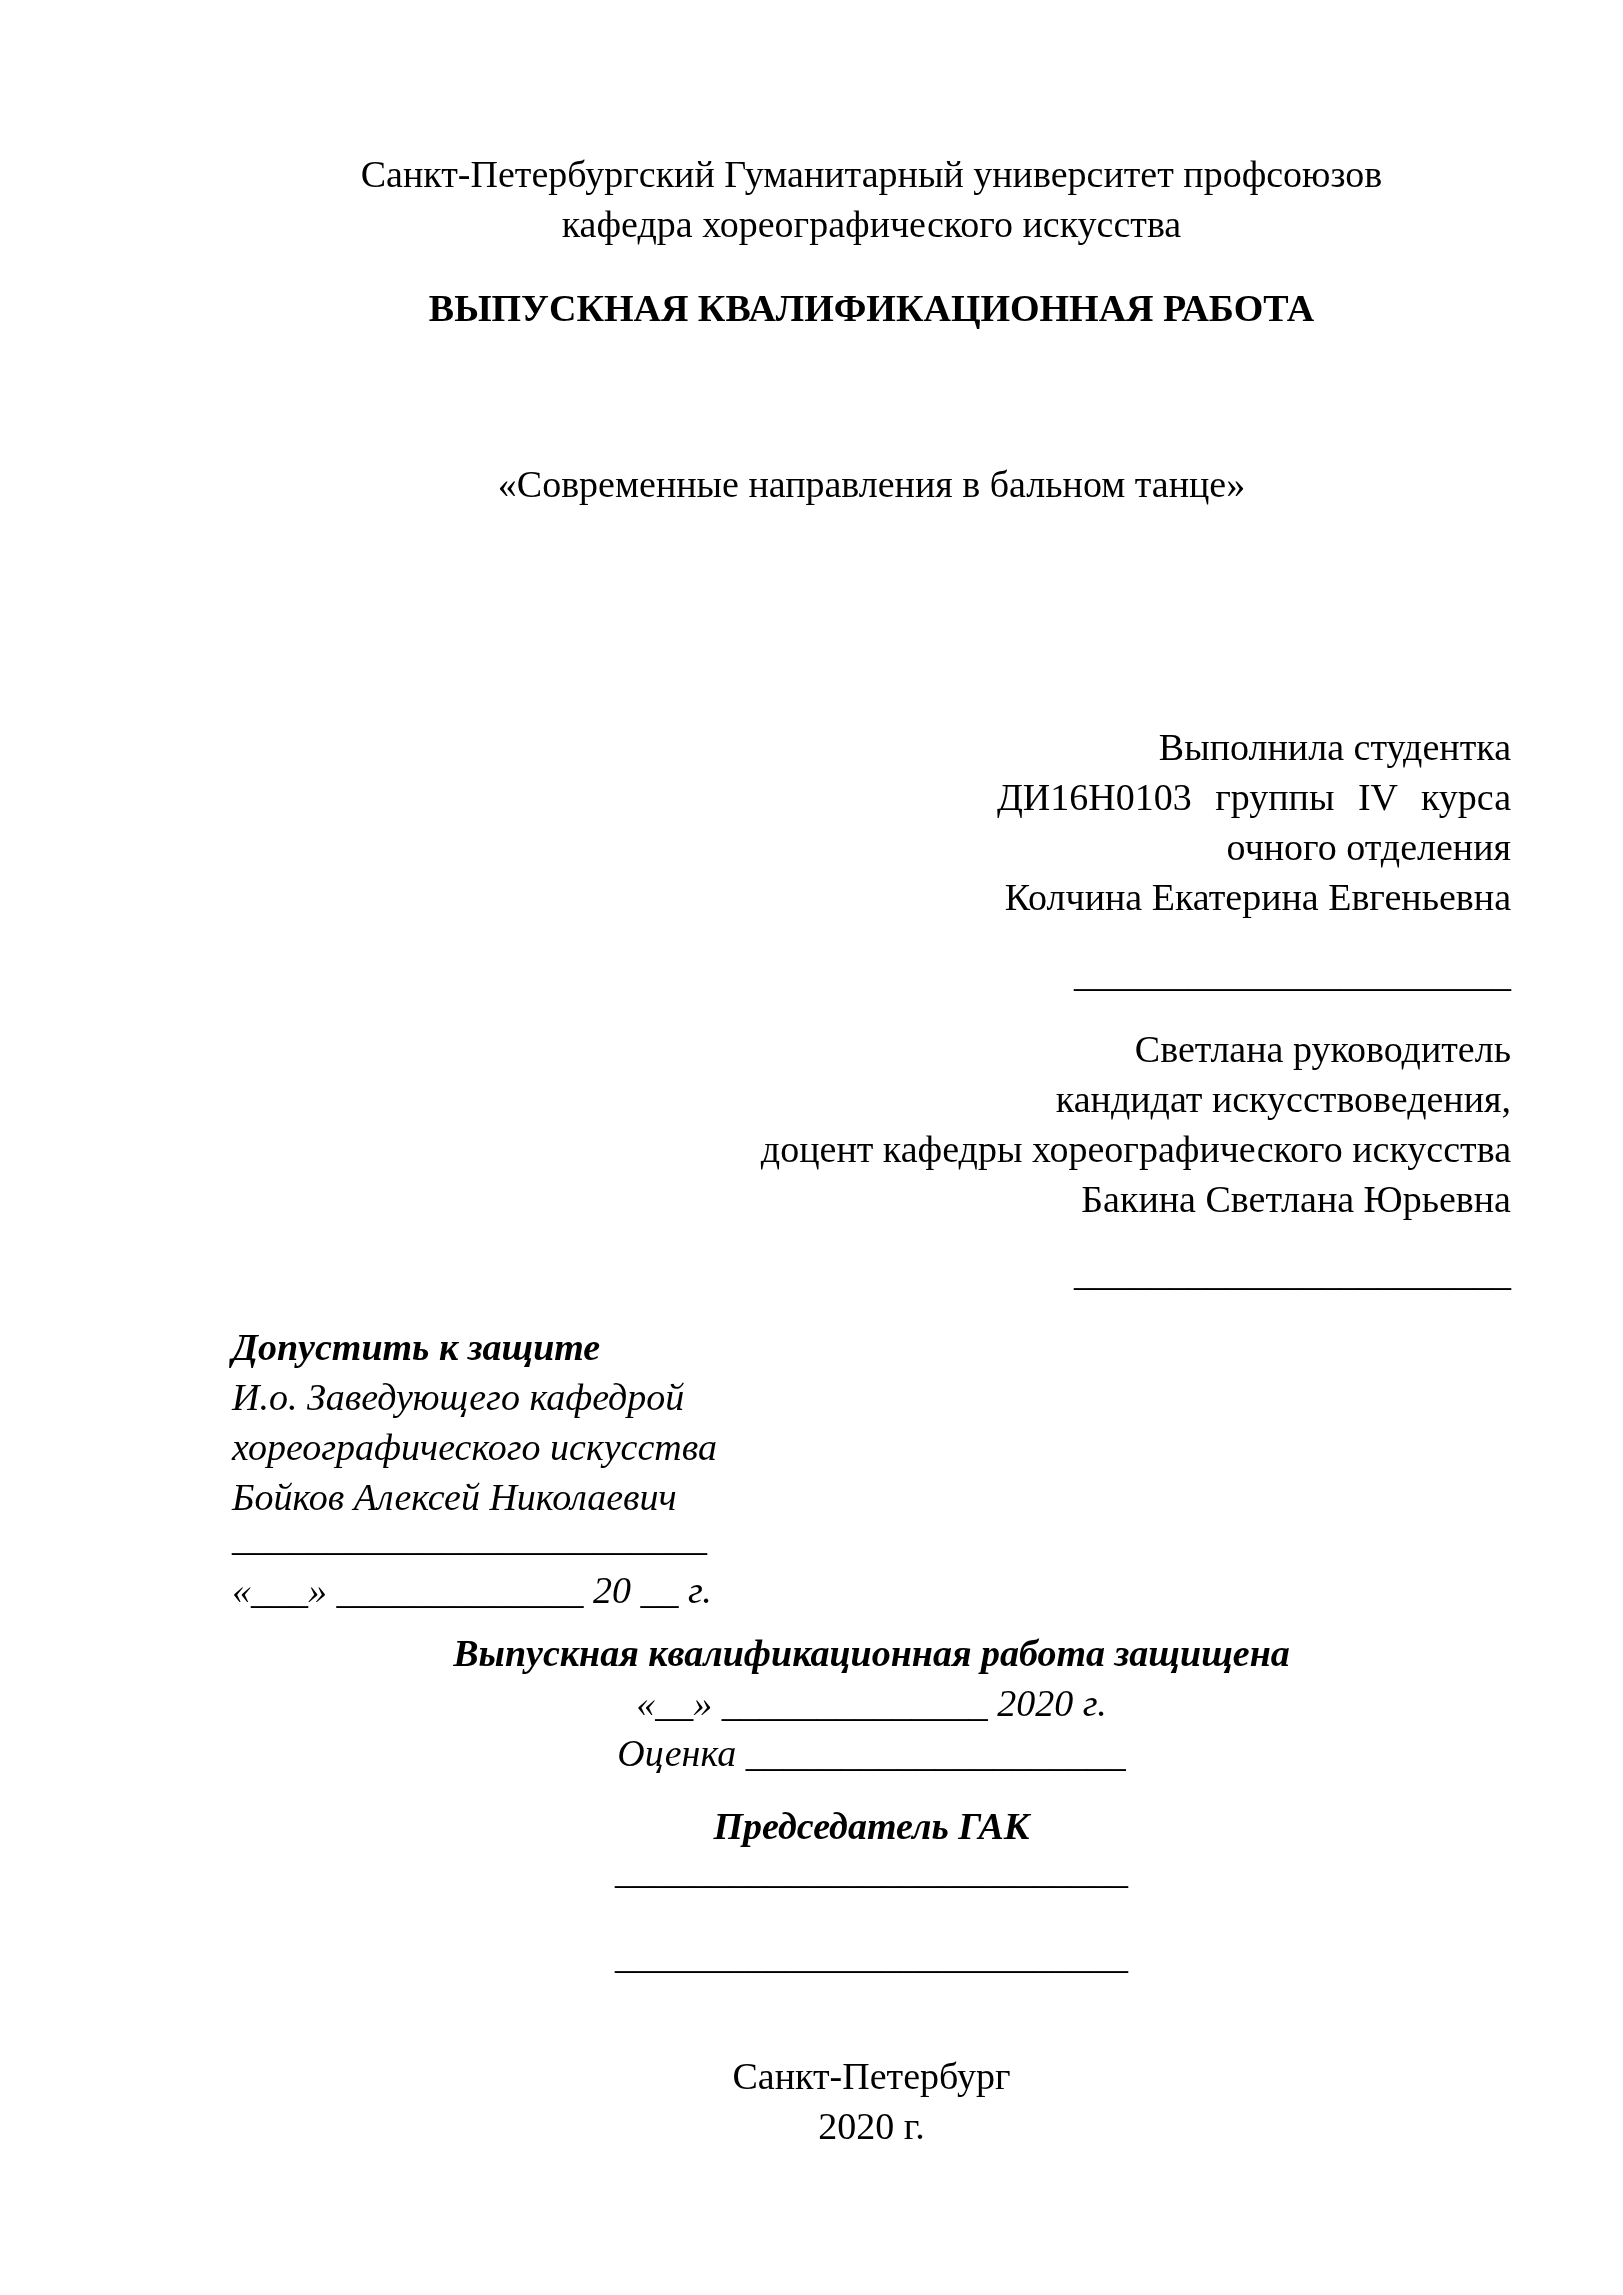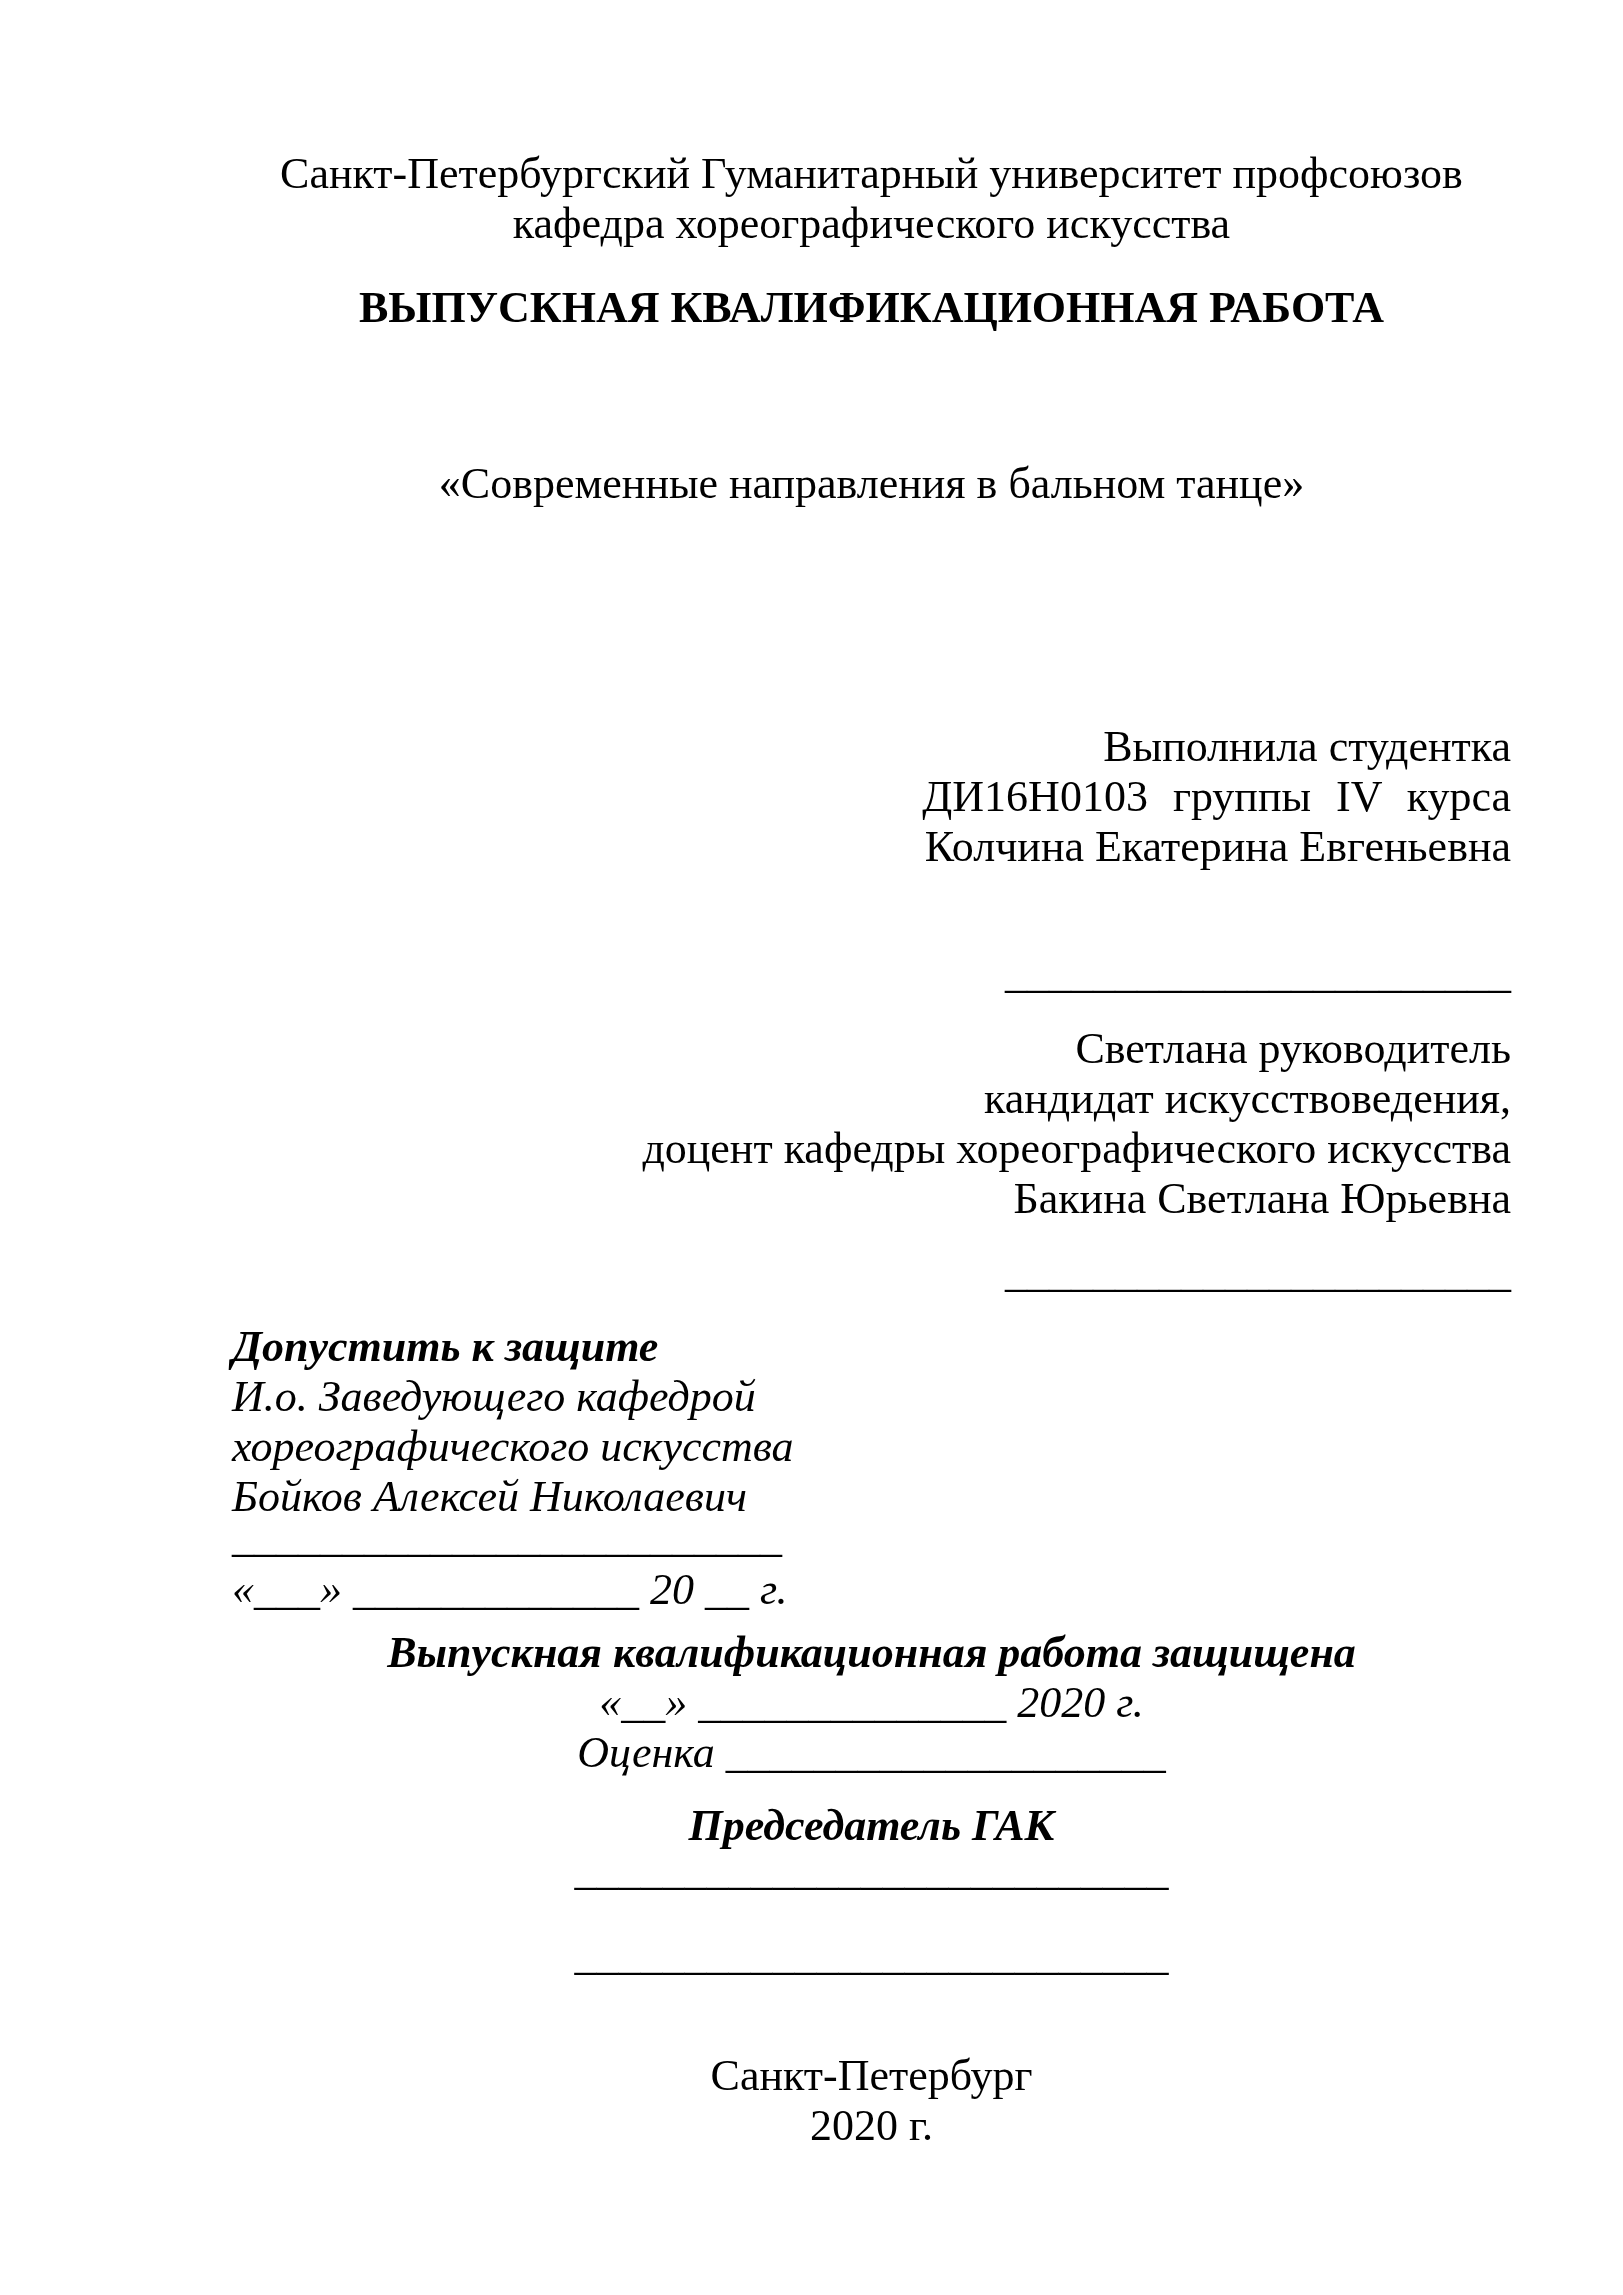--- a/index.html
+++ b/index.html
@@ -7,21 +7,21 @@
     padding: 0;
     background: #ffffff;
   }
   .page {
     position: relative;
     width: 1623px;
     height: 2295px;
     background: #ffffff;
     color: #000000;
     font-family: "Liberation Serif", "DejaVu Serif", serif;
-    font-size: 44px;
+    font-size: 38px;
     line-height: 50px;
     overflow: hidden;
   }
   .block {
     position: absolute;
     left: 232px;
     right: 112px;
   }
   .center { text-align: center; }
   .right  { text-align: right; }
@@ -58,20 +58,21 @@
 
   <div class="block doctype-block center bold">ВЫПУСКНАЯ КВАЛИФИКАЦИОННАЯ РАБОТА</div>
 
   <div class="block title-block center">
     <div>«Современные направления в бальном танце»</div>
   </div>
 
   <div class="block student-block right">
     <div>Выполнила студентка</div>
     <div class="spaced">ДИ16Н0103 группы IV курса</div>
+    <div>очного отделения</div>
     <div>Колчина Екатерина Евгеньевна</div>
   </div>
 
   <div class="block student-sign right">_______________________</div>
 
   <div class="block advisor-block right">
     <div>Светлана руководитель</div>
     <div>кандидат искусствоведения,</div>
     <div>доцент кафедры хореографического искусства</div>
     <div>Бакина Светлана Юрьевна</div>

